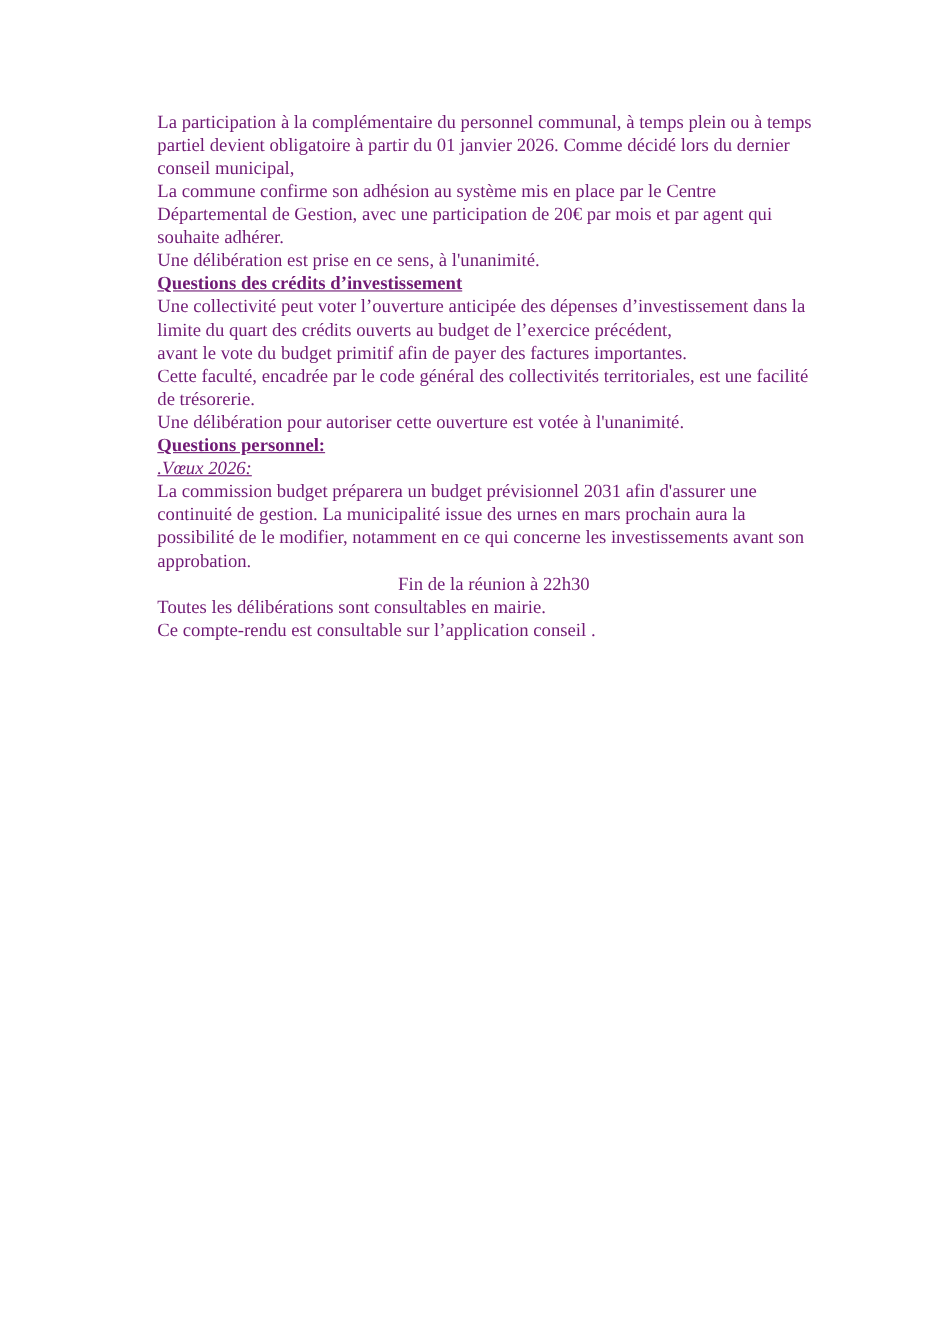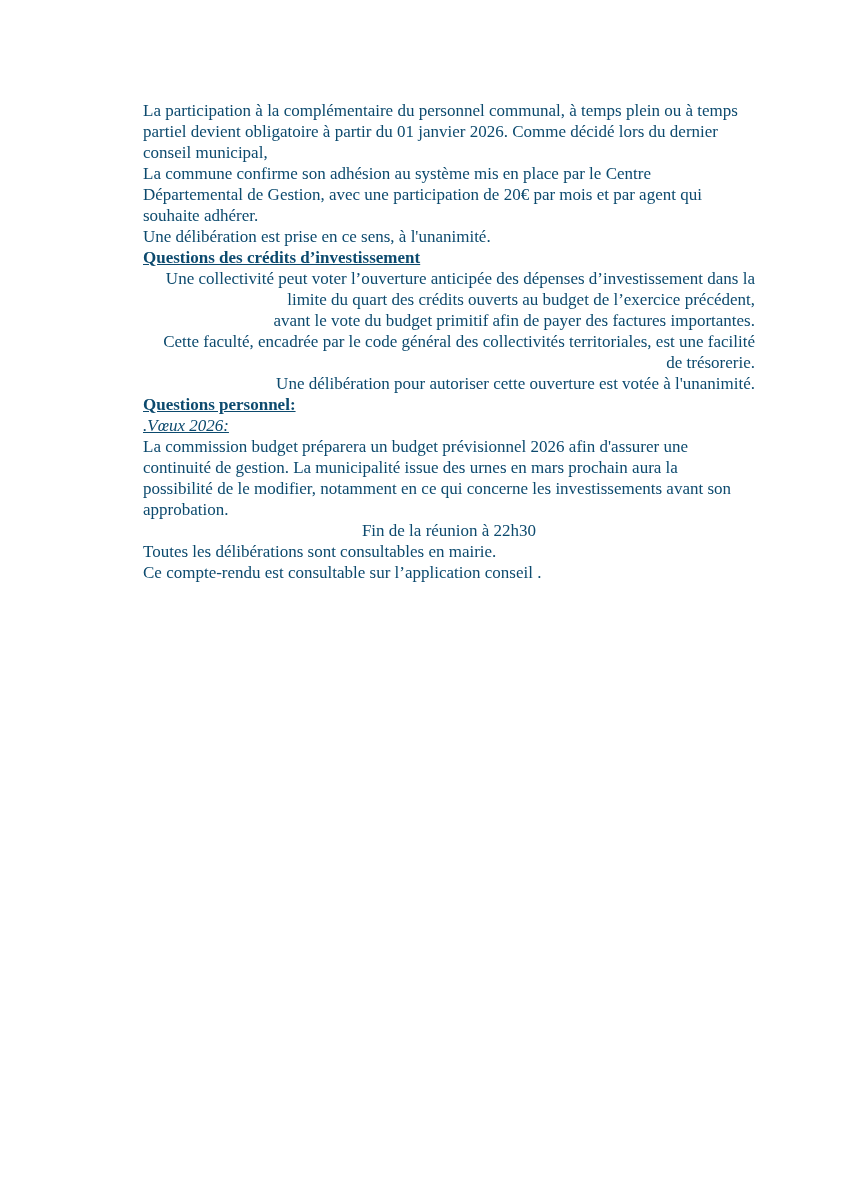--- a/index.html
+++ b/index.html
@@ -10,21 +10,21 @@
   .page {
     position: relative;
     width: 849px;
     height: 944px;
     background: #ffffff;
     box-sizing: border-box;
     overflow: hidden;
     font-family: "Liberation Serif", "DejaVu Serif", serif;
     font-size: 17px;
     line-height: 21px;
-    color: #0c4a6e;
+    color: #701a75;
   }
   .content {
     box-sizing: border-box;
     padding: 100px 94px 0 143px;
   }
   .content p,
   .content h2,
   .content h3 {
     margin: 0;
     padding: 0;
@@ -37,21 +37,21 @@
   .section-heading {
     font-weight: bold;
     text-decoration: underline;
     margin-top: 7px;
   }
   .subheading {
     font-weight: normal;
     font-style: italic;
     text-decoration: underline;
   }
-  .para-credits   { margin-top: 29px; text-align: right; }
+  .para-credits   { margin-top: 29px; }
   .heading-questions { margin-top: 15px; }
   .subheading-voeux  { margin-top: 16px; }
   .subheading-budget { margin-top: 16px; }
   .closing { padding-left: 4px; }
   .closing-fin     { margin-top: 15px; text-align: center; }
   .closing-delib   { margin-top: 18px; }
   .closing-compte  { margin-top: 17px; }
 </style>
 </head>
 <body>
@@ -75,21 +75,21 @@
 Cette faculté, encadrée par le code général des collectivités territoriales, est une facilité
 de trésorerie.
 Une délibération pour autoriser cette ouverture est votée à l'unanimité.</p>
 
     <h2 class="section-heading heading-questions">Questions personnel:</h2>
 
     <h3 class="subheading subheading-voeux">.Vœux 2026:</h3>
 
 
 
-    <p class="lines para-budget">La commission budget préparera un budget prévisionnel 2026 afin d'assurer une
+    <p class="lines para-budget">La commission budget préparera un budget prévisionnel 2031 afin d'assurer une
 continuité de gestion. La municipalité issue des urnes en mars prochain aura la
 possibilité de le modifier, notamment en ce qui concerne les investissements avant son
 approbation.</p>
 
     <p class="closing closing-fin">Fin de la réunion à 22h30</p>
 
     <p class="closing closing-delib">Toutes les délibérations sont consultables en mairie.</p>
 
     <p class="closing closing-compte">Ce compte-rendu est consultable sur l’application conseil .</p>
 

